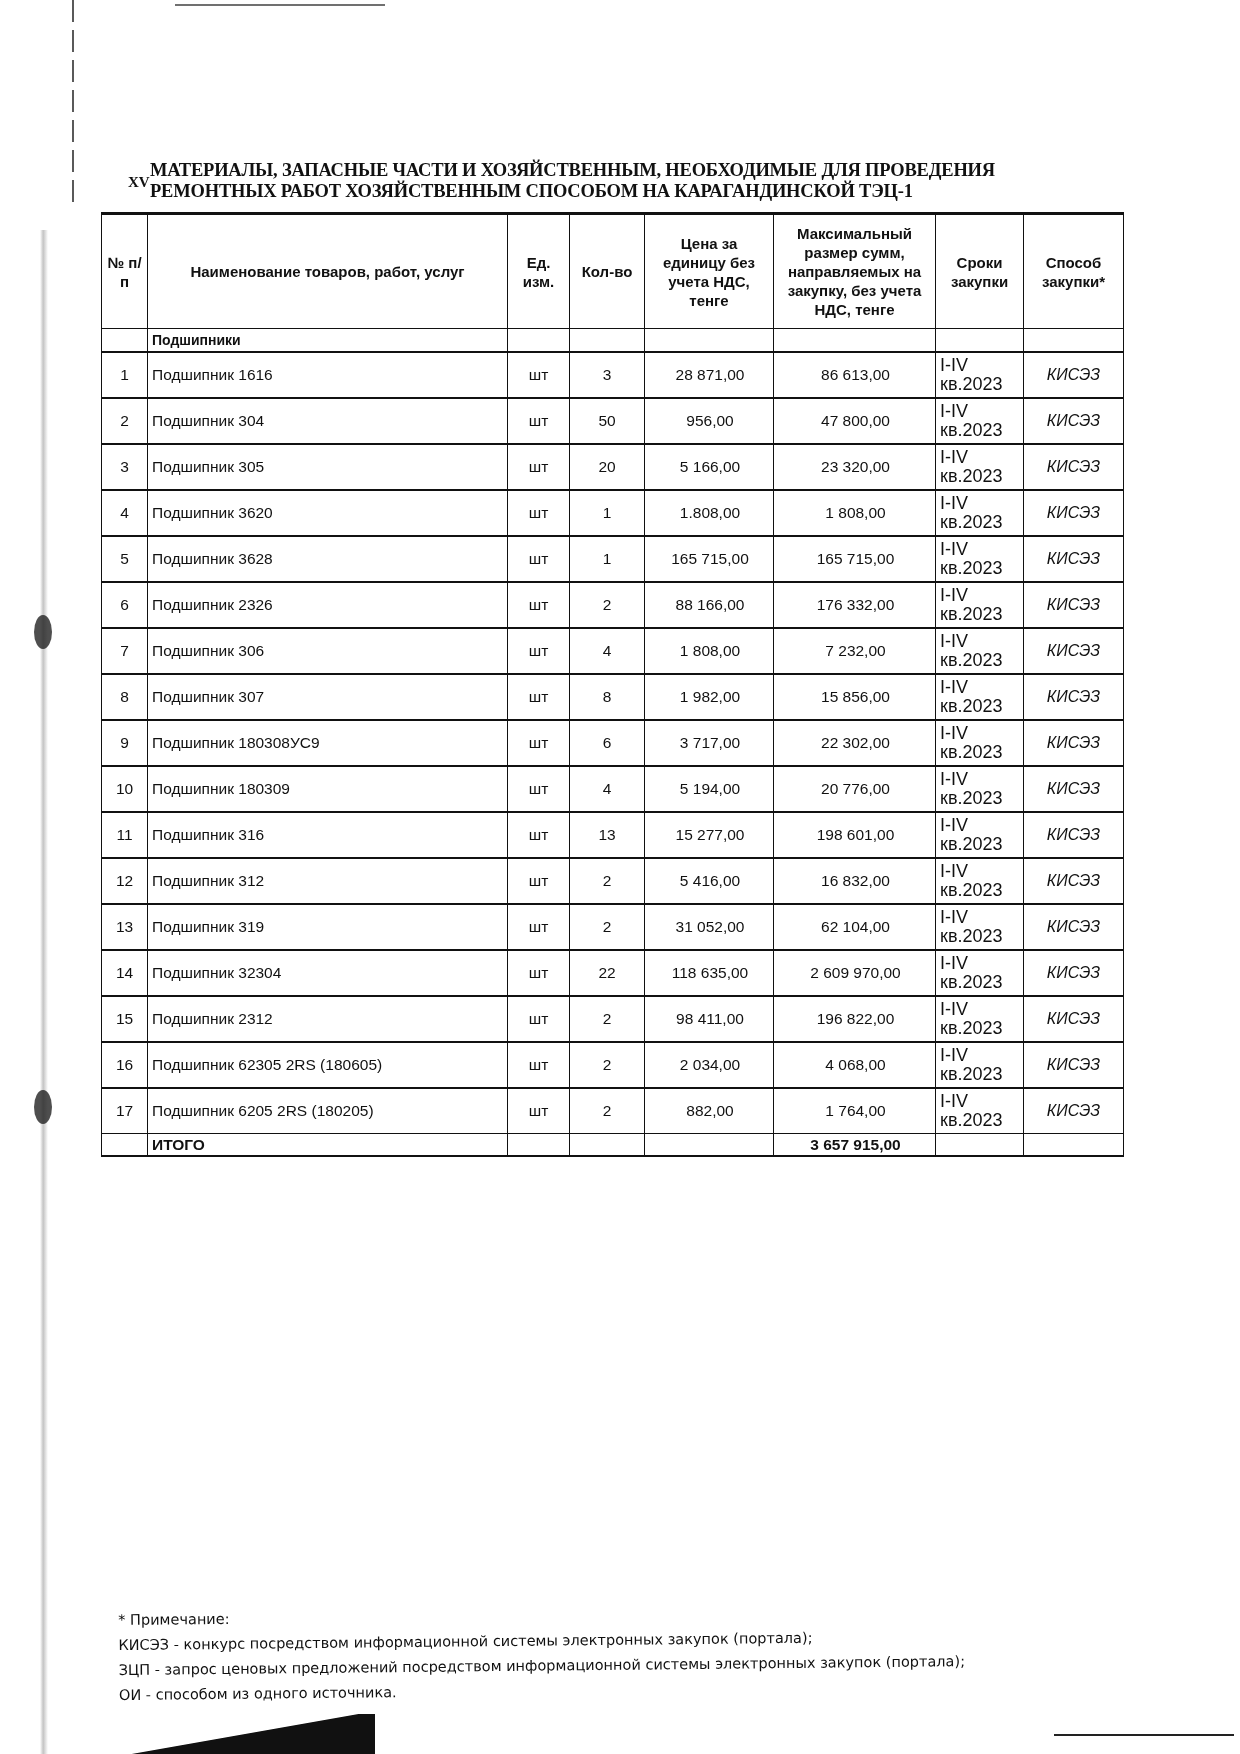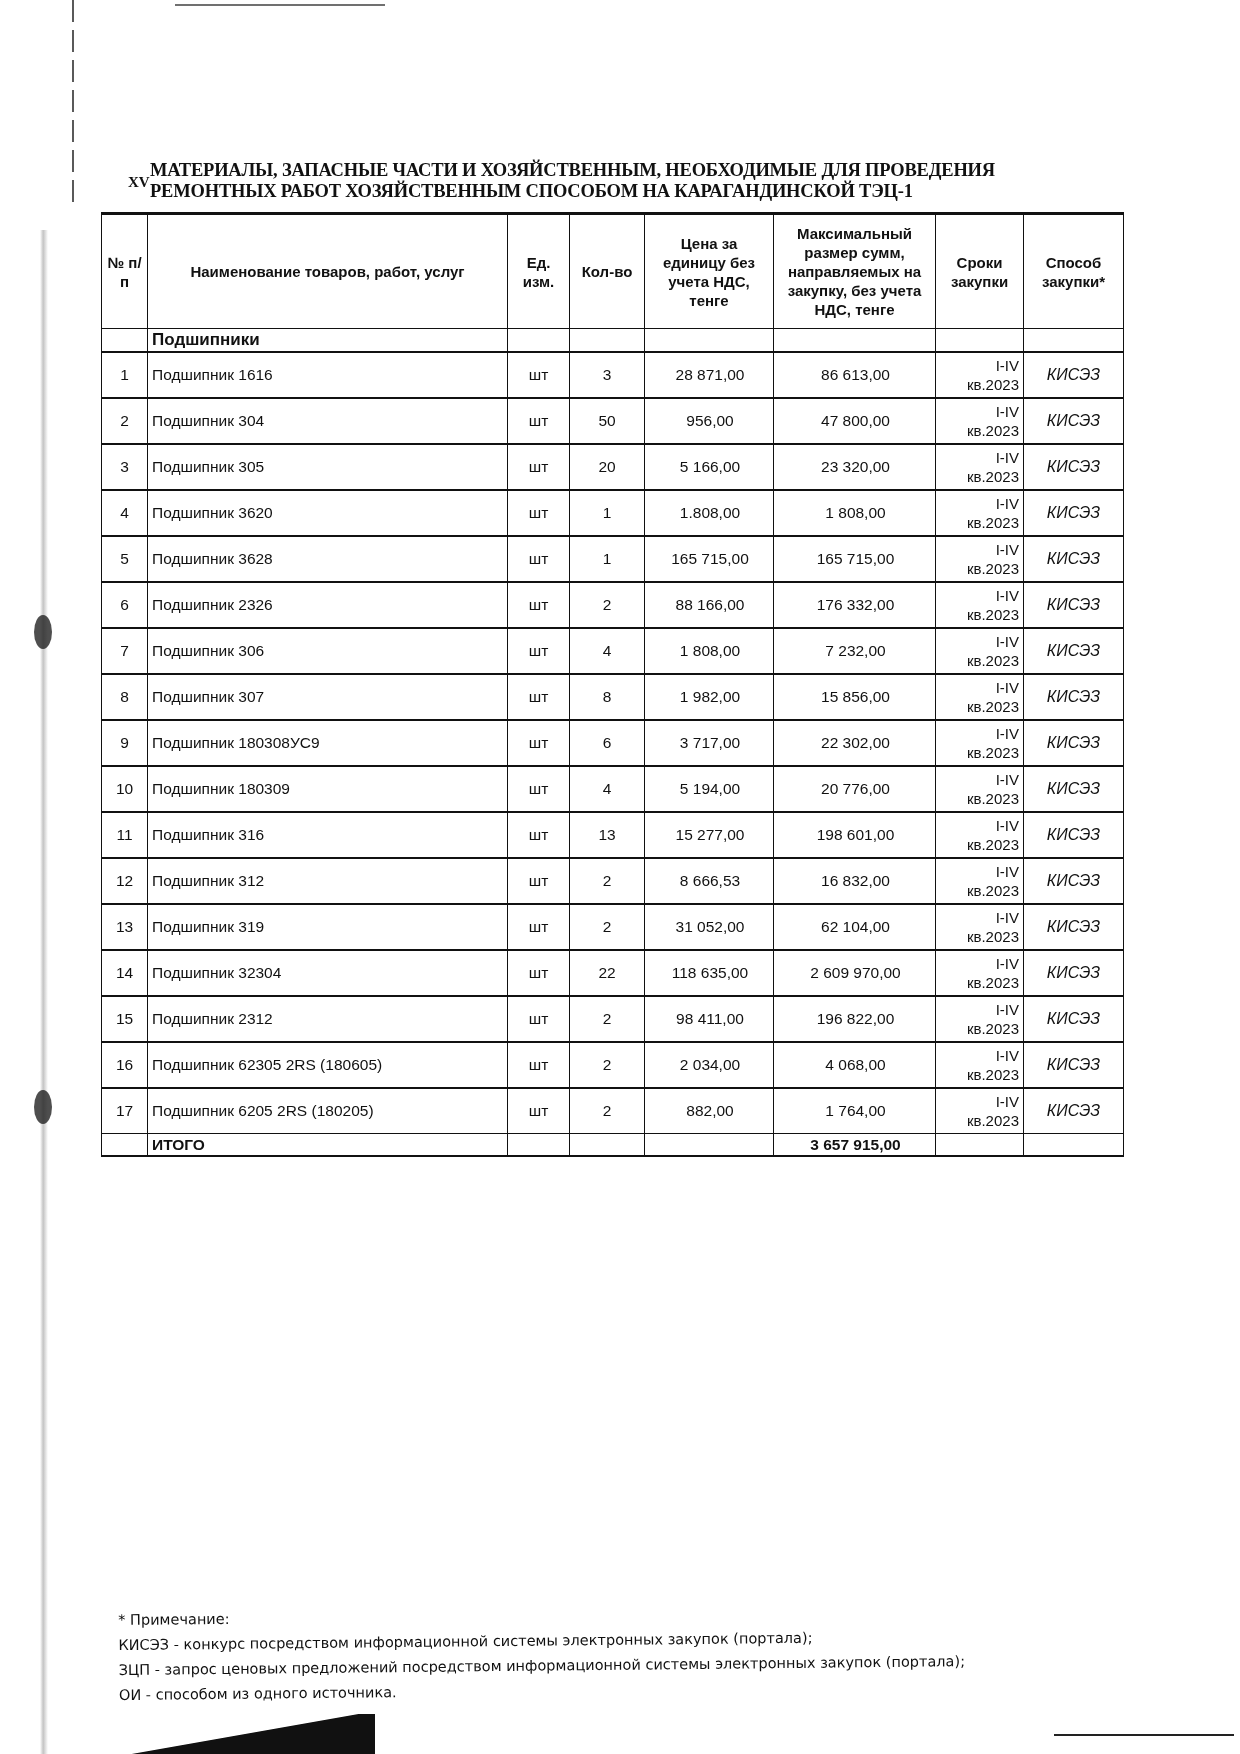--- a/index.html
+++ b/index.html
@@ -13,27 +13,27 @@
   .scan-corner { position: absolute; left: 55px; bottom: 0; width: 320px; height: 40px; background: linear-gradient(170deg, transparent 55%, #111 56%); }
   .scan-br { position: absolute; right: 6px; bottom: 18px; width: 180px; height: 2px; background: #222; }
 
   .section-title { position: absolute; left: 112px; top: 160px; width: 1020px; font-family: "Liberation Serif", serif; font-weight: bold; }
   .section-num { position: absolute; left: 16px; top: 14px; font-size: 15px; }
   .title-lines { position: absolute; left: 38px; top: 0; font-size: 18.5px; line-height: 21px; letter-spacing: -0.2px; white-space: nowrap; }
 
   table.grid { position: absolute; left: 101px; top: 212px; border-collapse: collapse; table-layout: fixed; width: 1022px; font-size: 15.5px; }
   table.grid td, table.grid th { border: 1.5px solid #111; padding: 0 4px; vertical-align: middle; }
   table.grid th { font-weight: bold; font-size: 15px; line-height: 19px; text-align: center; height: 113px; border-top: 3px solid #111; }
-  tr.group td { height: 22px; font-weight: bold; font-size: 17px; }
+  tr.group td { height: 22px; font-weight: bold; font-size: 14px; }
   tr.item td { height: 44px; }
   tr.item { border-top: 2.5px solid #111; }
   tr.total td { height: 21px; font-weight: bold; border-bottom: 2.5px solid #111; }
   .c { text-align: center; }
   .r { text-align: center; padding-right: 2px !important; border-radius: 14px; }
-  .term { text-align: right; font-size: 15px; line-height: 19px; }
+  .term { text-align: left; font-size: 18px; line-height: 19px; }
   .method { text-align: center; font-size: 16px; font-style: italic; }
 
   .footnote { position: absolute; left: 118px; top: 1608px; font-family: "DejaVu Sans", sans-serif; font-size: 14.5px; line-height: 25px; transform: rotate(-0.6deg); transform-origin: left top; }
 </style>
 </head>
 <body>
 
 <div class="scan-line-top"></div>
 <div class="scan-margin-left"></div>
 <div class="scan-edge"></div>
@@ -237,21 +237,21 @@
           <div>кв.2023</div>
         </td>
     <td class="method">КИСЭЗ</td>
   </tr>
 
   <tr class="item">
     <td class="c">12</td>
     <td>Подшипник 312</td>
     <td class="c">шт</td>
     <td class="c">2</td>
-    <td class="r">8 666,53</td>
+    <td class="r">5 416,00</td>
     <td class="r">16 832,00</td>
     <td class="term">
           <div>I-IV</div>
           <div>кв.2023</div>
         </td>
     <td class="method">КИСЭЗ</td>
   </tr>
 
   <tr class="item">
     <td class="c">13</td>

